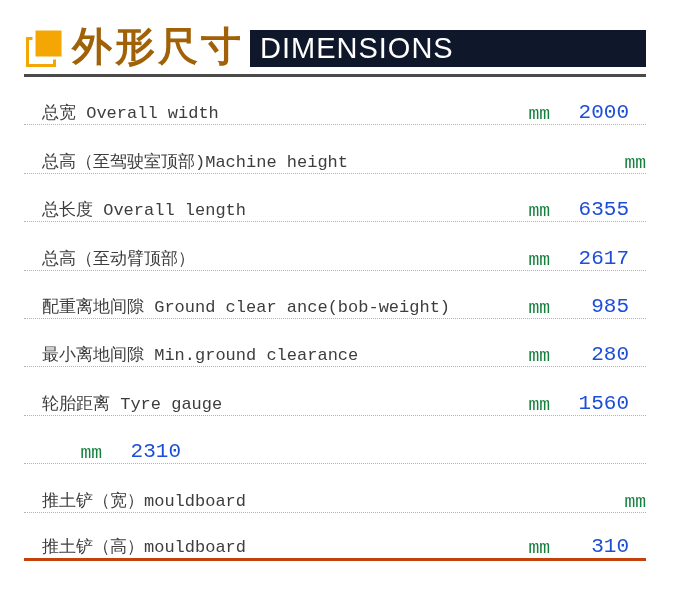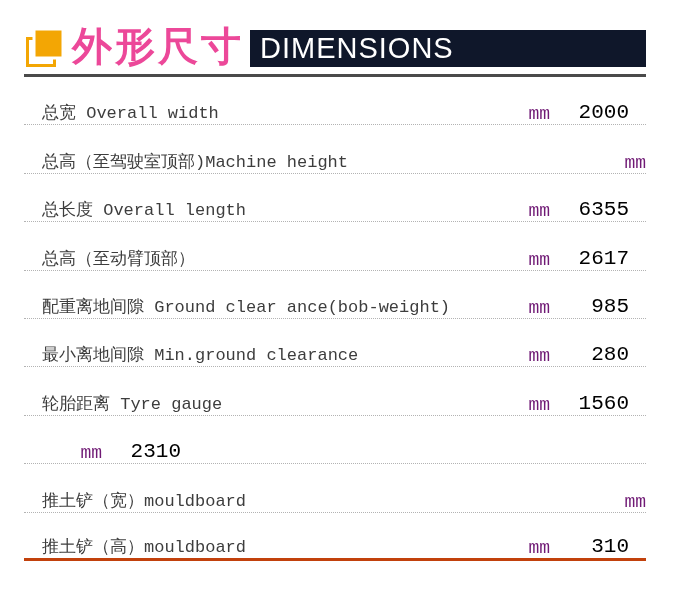--- a/index.html
+++ b/index.html
@@ -25,21 +25,21 @@
     margin-right: 6px;
     position: relative;
     top: 2px;
   }
   .title-cn {
     font-family: "Liberation Sans", "DejaVu Sans", sans-serif;
     font-weight: bold;
     font-size: 40px;
     line-height: 42px;
     letter-spacing: 3px;
-    color: #ec4899;
+    color: #a16207;
     white-space: nowrap;
   }
   .banner {
     flex: 1 1 auto;
     height: 37px;
     margin-left: 6px;
     display: flex;
     align-items: center;
     padding-left: 10px;
     background: #F3A604;
@@ -75,29 +75,29 @@
     font-size: 17px;
     white-space: pre;
     overflow: hidden;
     color: #3d3d3d;
   }
   .row .unit {
     flex: 0 0 60px;
     width: 60px;
     text-align: right;
     font-size: 18px;
-    color: #701a75;
+    color: #15803d;
   }
   .row .value {
     flex: 0 0 79px;
     width: 79px;
     margin-right: 17px;
     text-align: right;
     font-size: 21px;
-    color: #000000;
+    color: #1d4ed8;
   }
 </style>
 </head>
 <body>
 
 <div class="page">
 
   <div class="header">
     <svg class="logo-icon" viewBox="0 0 42 42" xmlns="http://www.w3.org/2000/svg">
       <rect x="3.5" y="11.5" width="27" height="27" fill="none" stroke="#F3A604" stroke-width="3" class="accent-stroke"></rect>

